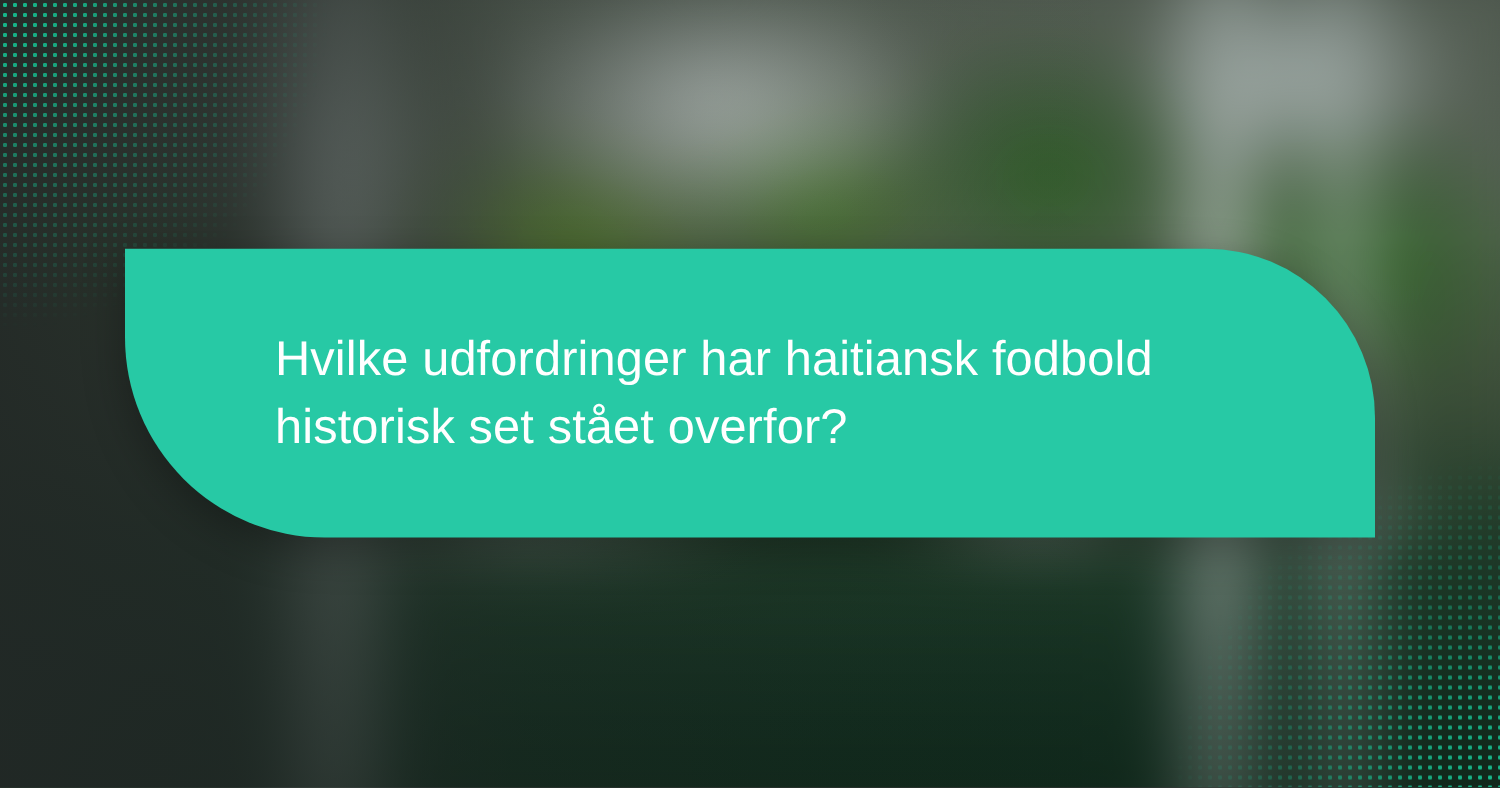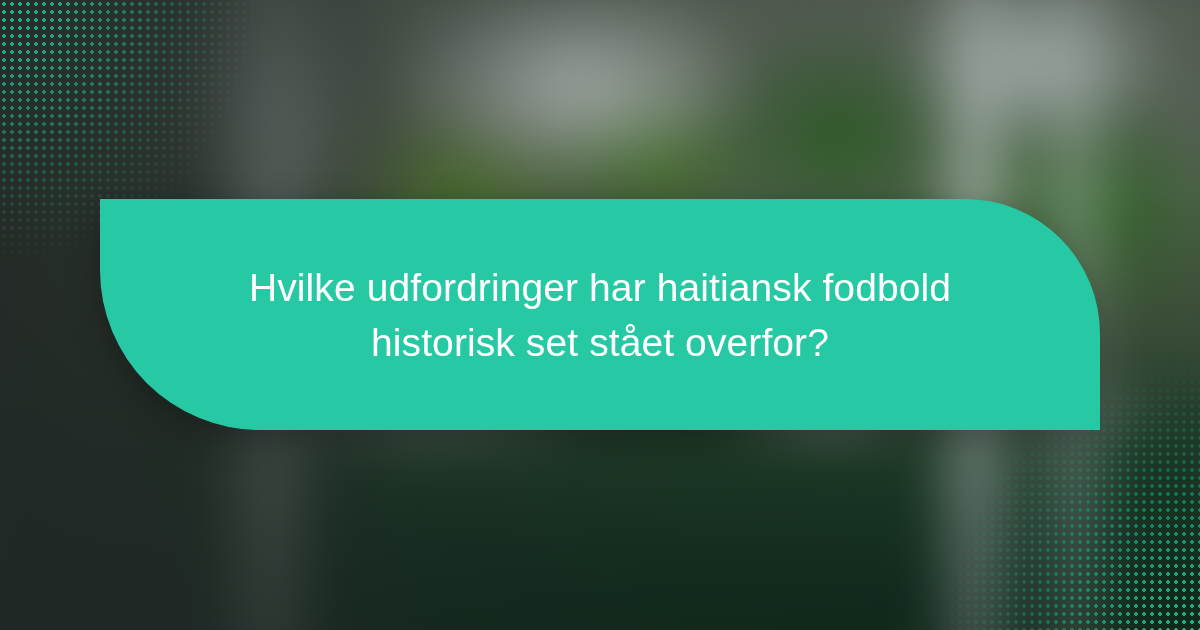--- a/index.html
+++ b/index.html
@@ -97,21 +97,20 @@
   }
 
   .card-text {
     position: absolute;
     left: 0;
     right: 0;
     top: 50%;
     transform: translateY(-50%);
     padding: 0 120px;
     box-sizing: border-box;
-    text-align: center;
     color: #ffffff;
     font-size: 39px;
     line-height: 1.42;
     font-weight: 400;
     letter-spacing: 0.1px;
     white-space: pre-line;
   }
 </style>
 </head>
 <body>

